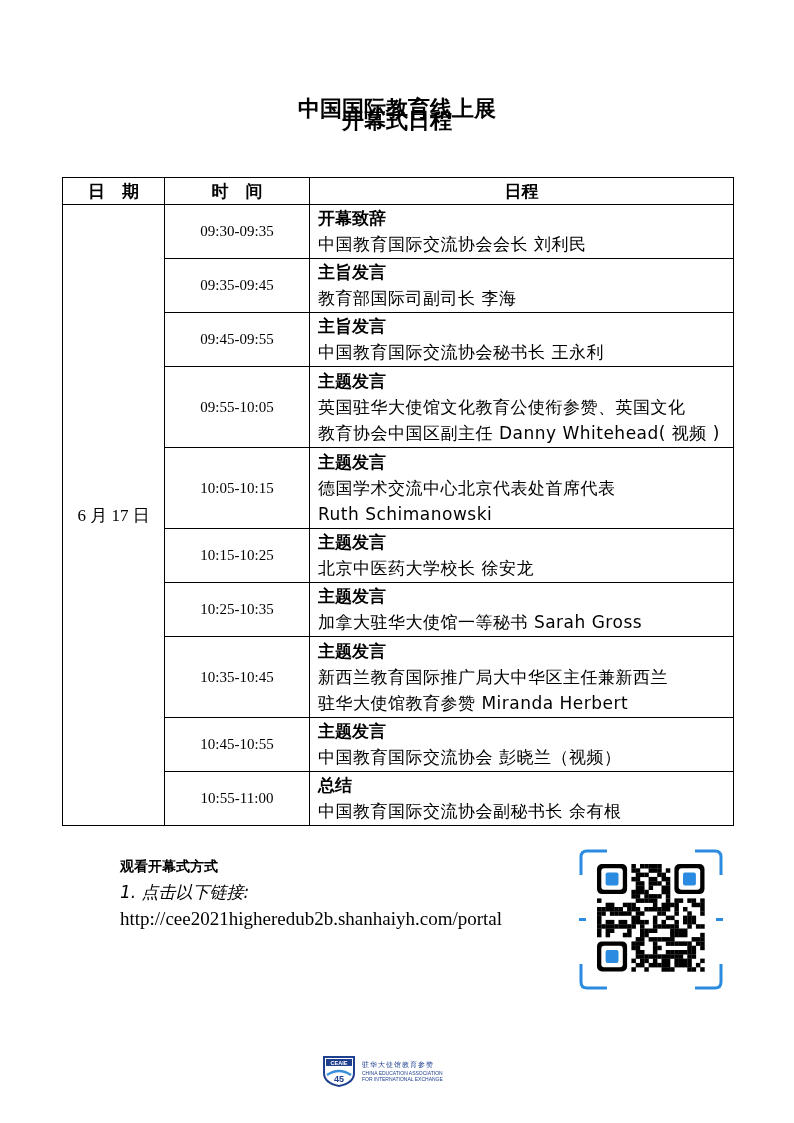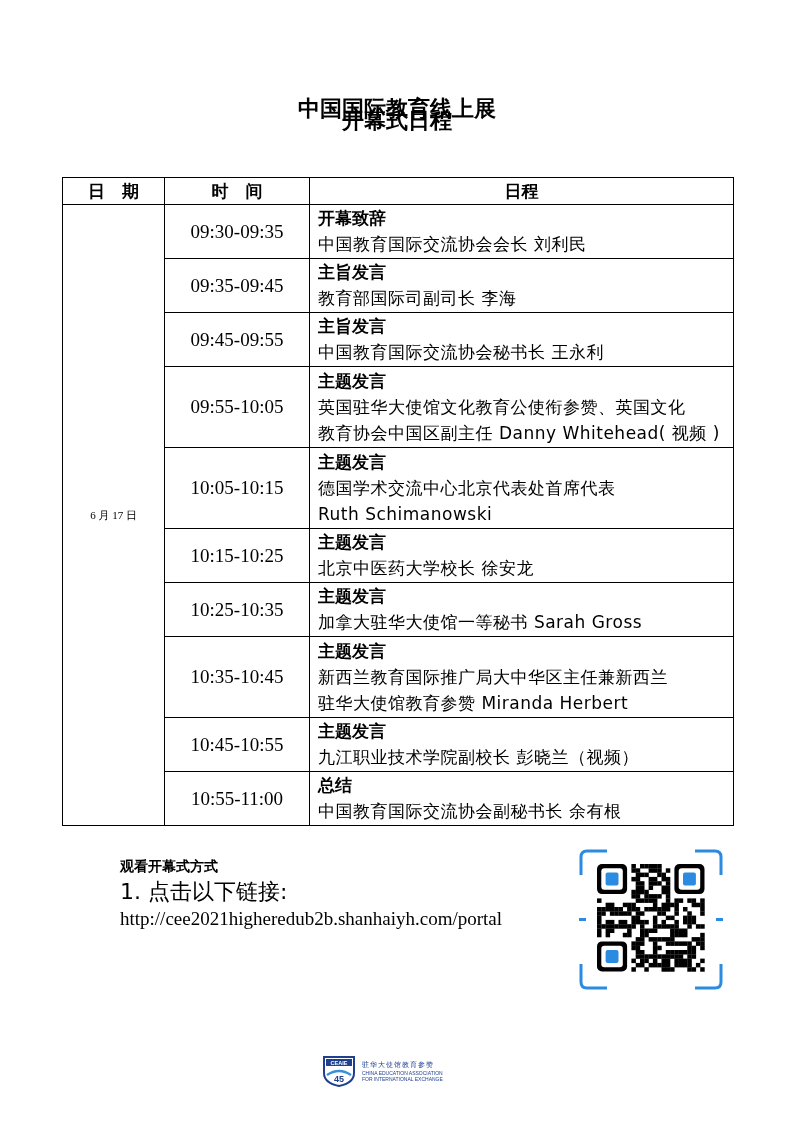--- a/index.html
+++ b/index.html
@@ -6,29 +6,29 @@
   body { width:794px; height:1123px; position:relative; overflow:hidden;
          font-family:"DejaVu Serif","Liberation Serif",serif; color:#000; }
   .title { position:absolute; left:0; width:794px; text-align:center;
            font-family:"DejaVu Serif",serif; font-weight:bold; font-size:22px; line-height:28px; }
   .t1 { top:94px; }
   .t2 { top:106px; }
   table.sched { position:absolute; left:62px; top:177px; width:671px;
                 border-collapse:collapse; table-layout:fixed; }
   table.sched td, table.sched th { border:1.3px solid #000; padding:0; }
   th { height:26px; font-family:"DejaVu Sans",sans-serif; font-weight:bold; font-size:17px; text-align:center;margin-top:21px; }
-  td.date { text-align:center; vertical-align:middle; font-size:11px; font-family:"Liberation Serif",serif; }
-  td.time { text-align:center; vertical-align:middle; font-size:19px; font-family:"Liberation Serif",serif; }
+  td.date { text-align:center; vertical-align:middle; font-size:17px; font-family:"Liberation Serif",serif; }
+  td.time { text-align:center; vertical-align:middle; font-size:15px; font-family:"Liberation Serif",serif; }
   td.prog { padding-left:8px !important; vertical-align:middle; }
   .ptype { font-family:"DejaVu Sans",sans-serif; font-weight:bold; font-size:17px; line-height:25px; display:block; }
   .pdesc { font-family:"DejaVu Sans",sans-serif; font-size:17px; line-height:26px; display:block; letter-spacing:0.5px; }
   .watch { position:absolute; left:120px; top:853px; font-size:18px; }
   .watch-title { font-family:"DejaVu Sans",sans-serif; font-weight:bold; font-size:14px; line-height:26px; display:block; }
   .watch-line { font-family:"Liberation Serif",serif; font-size:19px; line-height:26.5px; display:block; }
-  .watch-line.cn { font-family:"DejaVu Sans",sans-serif; font-size:22px; }
+  .watch-line.cn { font-family:"DejaVu Sans",sans-serif; font-size:17px;font-style:italic; }
   .qr-wrap { position:absolute; left:577px; top:847px; width:148px; height:145px; }
   .logo { position:absolute; left:322px; top:1056px; width:150px; height:30px; display:flex; align-items:center; }
   .logo-text { margin-left:6px; }
   .logo-cn { font-family:"DejaVu Sans",sans-serif; font-size:7px; color:#1f3f8f; letter-spacing:1px; display:block; }
   .logo-en { font-family:"Liberation Sans",sans-serif; font-size:5px; color:#1f3f8f; display:block; line-height:6px; }
 </style>
 </head>
 <body>
 
 <div class="title t1">中国国际教育线上展</div>
@@ -105,21 +105,21 @@
         <td class="prog">
           <span class="ptype">主题发言</span>
           <span class="pdesc">新西兰教育国际推广局大中华区主任兼新西兰</span>
           <span class="pdesc">驻华大使馆教育参赞  Miranda Herbert</span>
         </td>
       </tr>
       <tr style="height: 54px;">
         <td class="time">10:45-10:55</td>
         <td class="prog">
           <span class="ptype">主题发言</span>
-          <span class="pdesc">九江职业技术学院副校长  彭晓兰（视频）</span>
+          <span class="pdesc">中国教育国际交流协会  彭晓兰（视频）</span>
         </td>
       </tr>
       <tr style="height: 54px;">
         <td class="time">10:55-11:00</td>
         <td class="prog">
           <span class="ptype">总结</span>
           <span class="pdesc">中国教育国际交流协会副秘书长  余有根</span>
         </td>
       </tr>
     </tbody>

